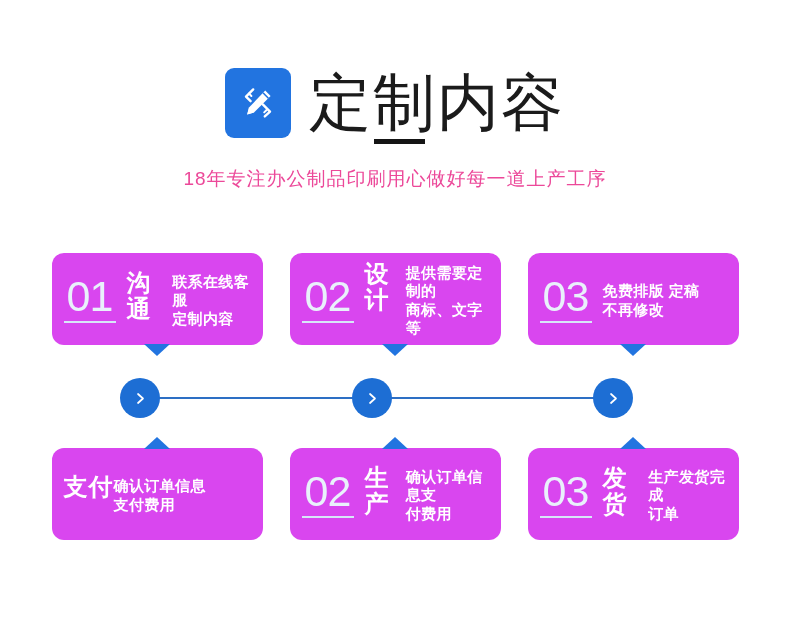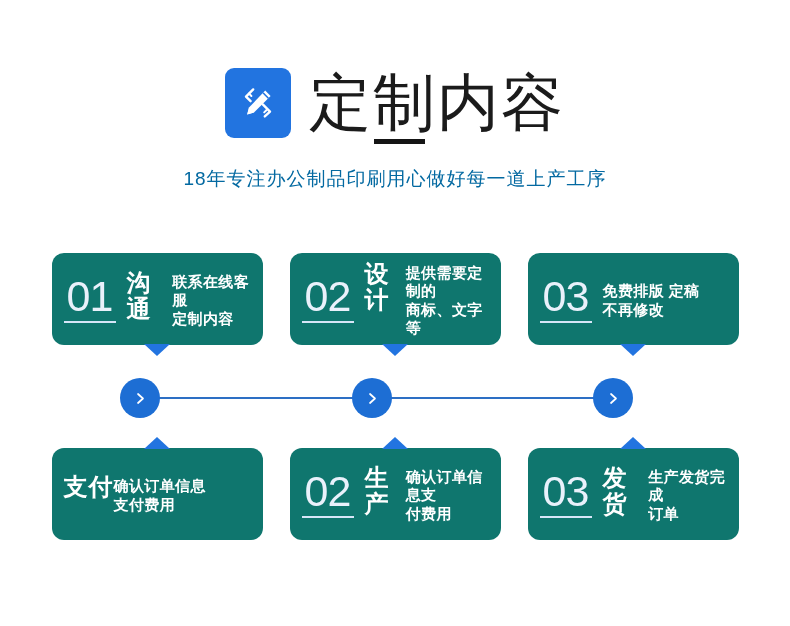--- a/index.html
+++ b/index.html
@@ -54,21 +54,21 @@
     height: 5px;
     background: #151515;
   }
   .subtitle {
     position: absolute;
     top: 166px;
     left: 0;
     width: 790px;
     text-align: center;
     font-size: 19px;
-    color: #0369a1;
+    color: #ec4899;
     letter-spacing: 1px;
     white-space: nowrap;
   }
 
   
   .row {
     position: absolute;
     left: 0;
     width: 790px;
     height: 100px;
@@ -76,21 +76,21 @@
     justify-content: center;
     gap: 27px;
   }
   .row-top { top: 253px; }
   .row-bottom { top: 448px; }
 
   .card {
     position: relative;
     width: 211px;
     height: 92px;
-    background: #0f766e;
+    background: #d946ef;
     border-radius: 12px;
     display: flex;
     align-items: center;
     box-sizing: border-box;
     padding: 0 6px 0 12px;
   }
   
   .card .notch {
     position: absolute;
     left: 50%;

